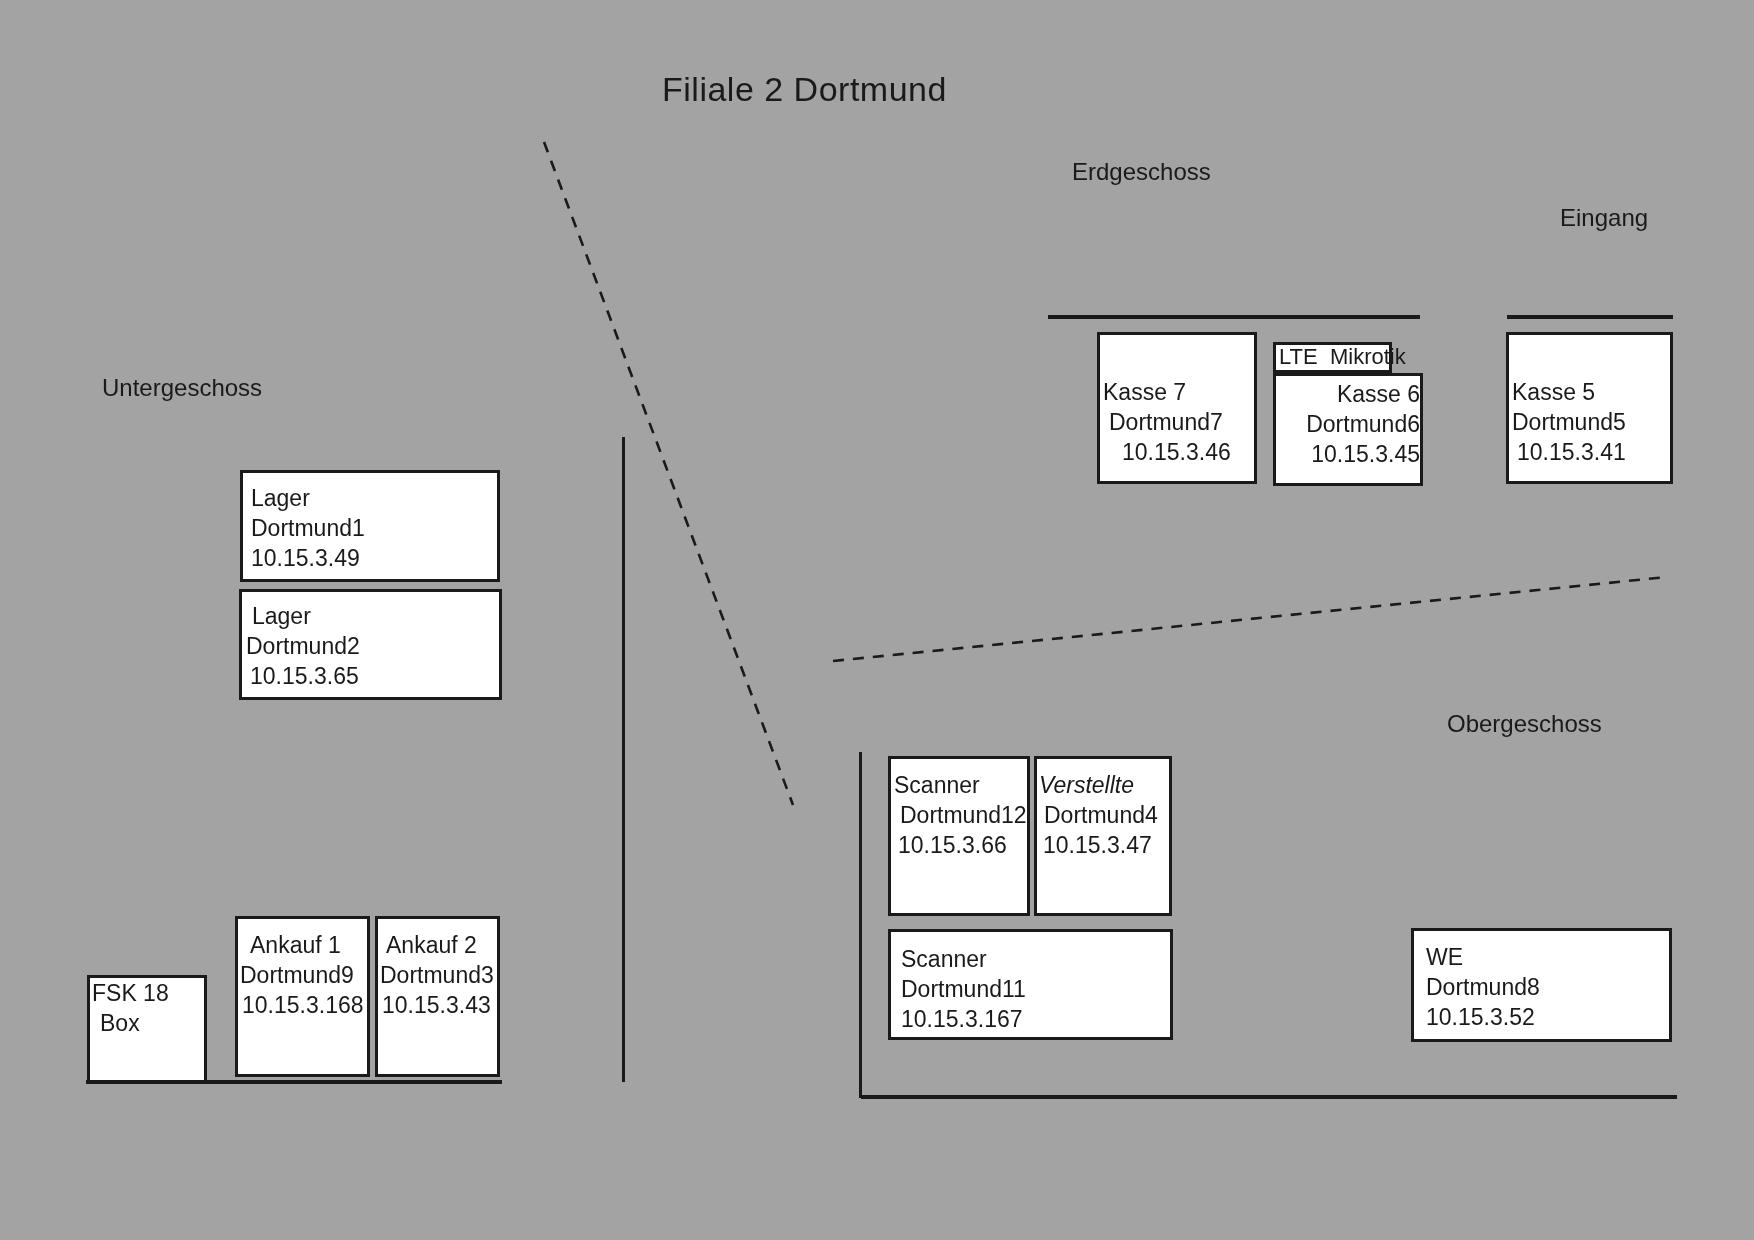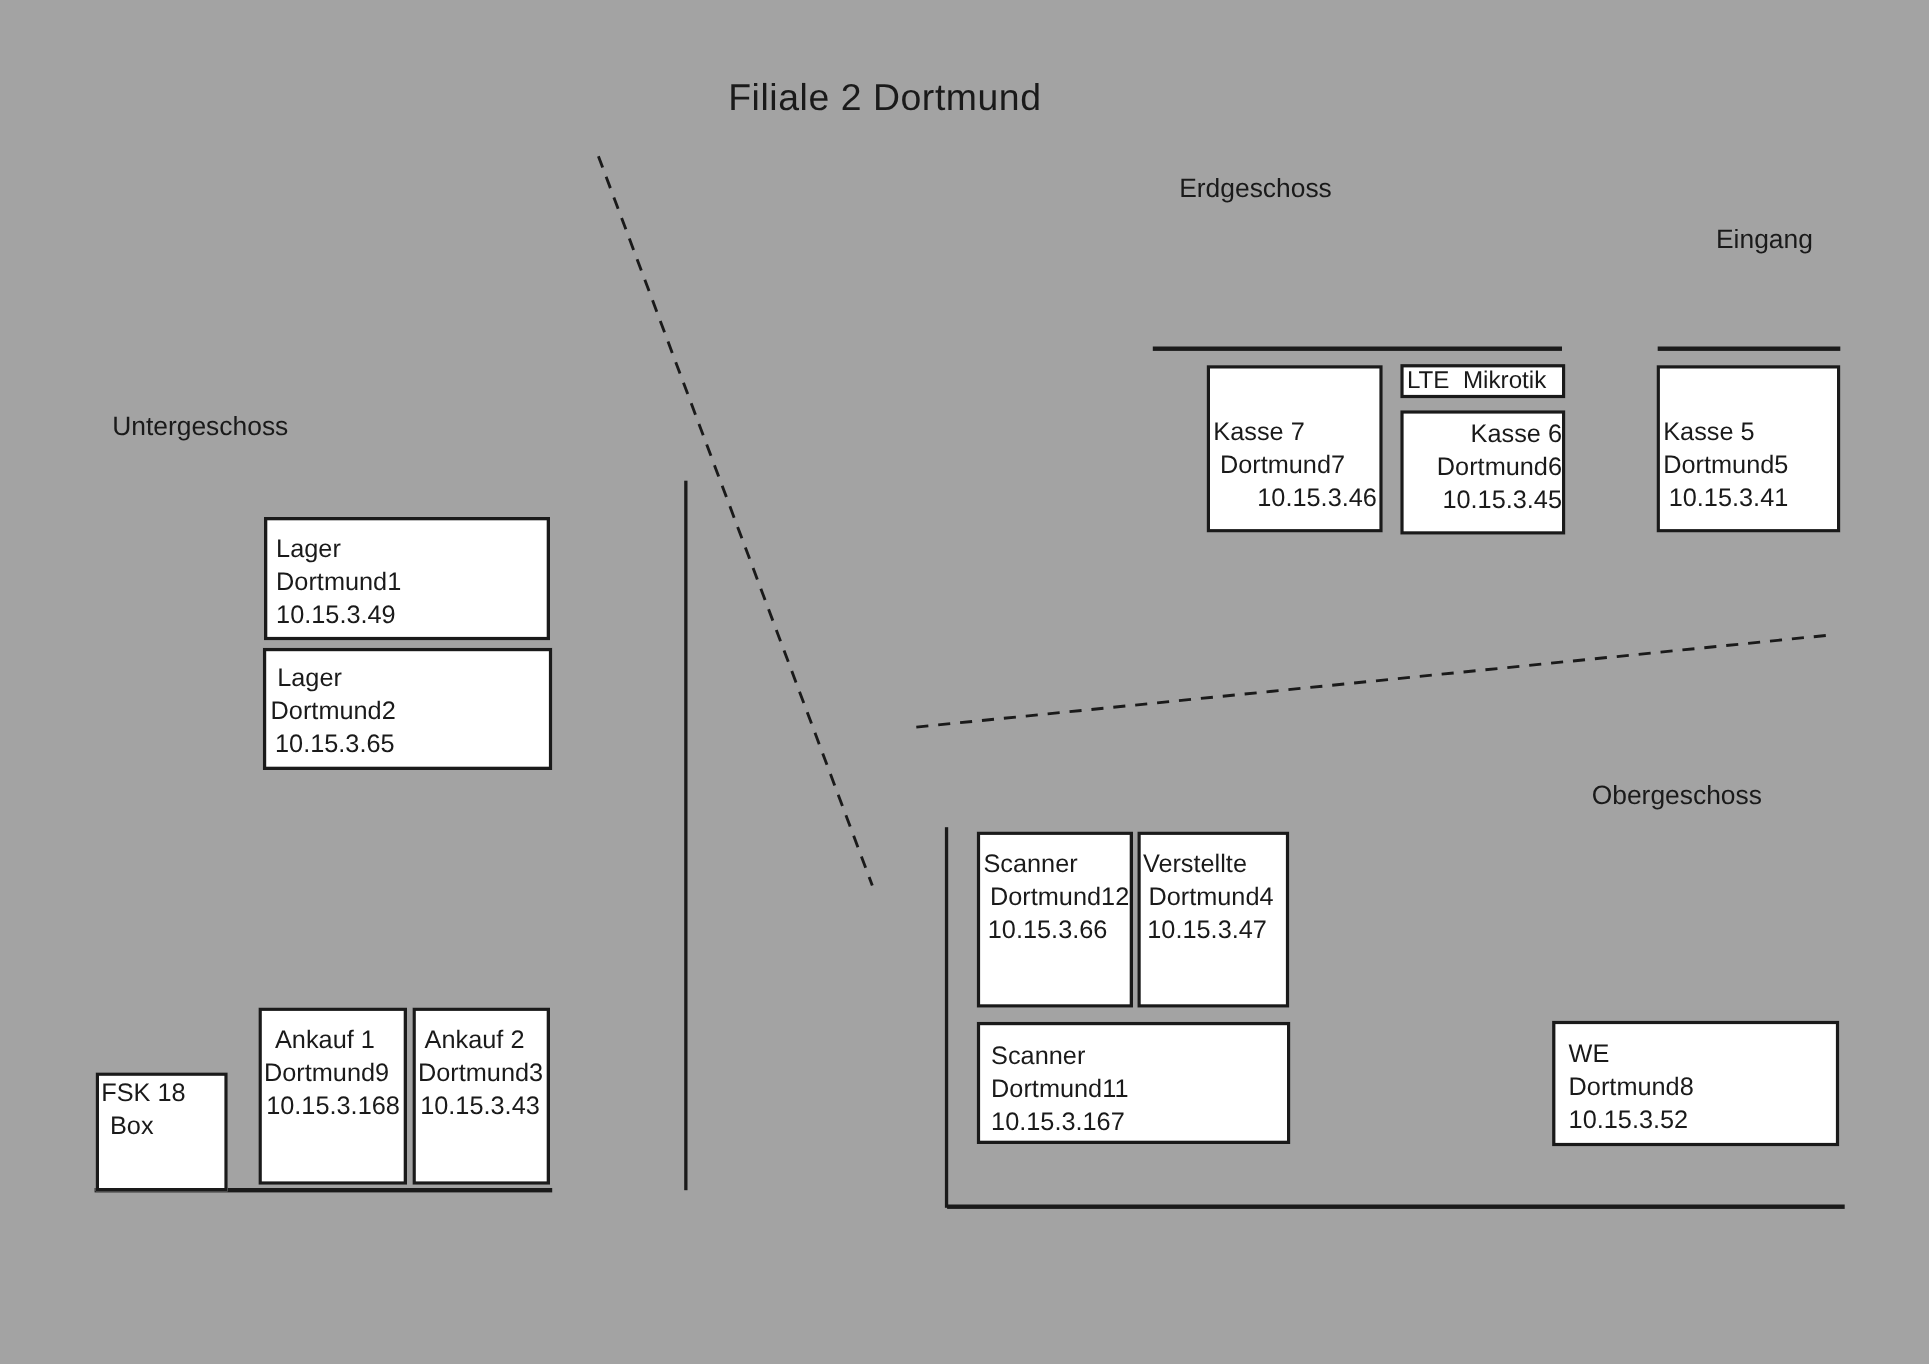--- a/index.html
+++ b/index.html
@@ -92,24 +92,24 @@
   </div>
 
   <div class="box" style="left:87px; top:975px; width:120px; height:108px; padding-top:0;">
     <div class="line" style="padding-left:2px;">FSK 18</div>
     <div class="line" style="padding-left:10px;">Box</div>
   </div>
 
   <div class="box" style="left:1097px; top:332px; width:160px; height:152px; padding-top:42px;">
     <div class="line" style="padding-left:3px;">Kasse 7</div>
     <div class="line" style="padding-left:9px;">Dortmund7</div>
-    <div class="line" style="padding-left:7px;margin-left:36px;">10.15.3.46</div>
+    <div class="line" style="padding-left:22px;">10.15.3.46</div>
   </div>
 
-  <div class="box" style="left:1273px; top:331px; width:150px; height:31px; font-size:22px; line-height:24px;">
+  <div class="box" style="left:1273px; top:342px; width:119px; height:31px; font-size:22px; line-height:24px;">
     <div class="line" style="padding-left:3px;">LTE  Mikrotik</div>
   </div>
 
   <div class="box" style="left:1273px; top:373px; width:150px; height:113px; padding-top:3px;text-align:right;">
     <div class="line" style="padding-left:4px;">Kasse 6</div>
     <div class="line" style="padding-left:4px;">Dortmund6</div>
     <div class="line" style="padding-left:4px;">10.15.3.45</div>
   </div>
 
   <div class="box" style="left:1506px; top:332px; width:167px; height:152px; padding-top:42px;">
@@ -118,21 +118,21 @@
     <div class="line" style="padding-left:8px;">10.15.3.41</div>
   </div>
 
   <div class="box" style="left:888px; top:756px; width:142px; height:160px; padding-top:11px;">
     <div class="line" style="padding-left:3px;">Scanner</div>
     <div class="line" style="padding-left:9px;">Dortmund12</div>
     <div class="line" style="padding-left:7px;">10.15.3.66</div>
   </div>
 
   <div class="box" style="left:1034px; top:756px; width:138px; height:160px; padding-top:11px;">
-    <div class="line" style="padding-left:2px;">Verstellte</div>
+    <div class="line" style="padding-left:2px;font-style:italic;">Verstellte</div>
     <div class="line" style="padding-left:7px;">Dortmund4</div>
     <div class="line" style="padding-left:6px;">10.15.3.47</div>
   </div>
 
   <div class="box" style="left:888px; top:929px; width:285px; height:111px; padding-top:12px;">
     <div class="line" style="padding-left:10px;">Scanner</div>
     <div class="line" style="padding-left:10px;">Dortmund11</div>
     <div class="line" style="padding-left:10px;">10.15.3.167</div>
   </div>
 

